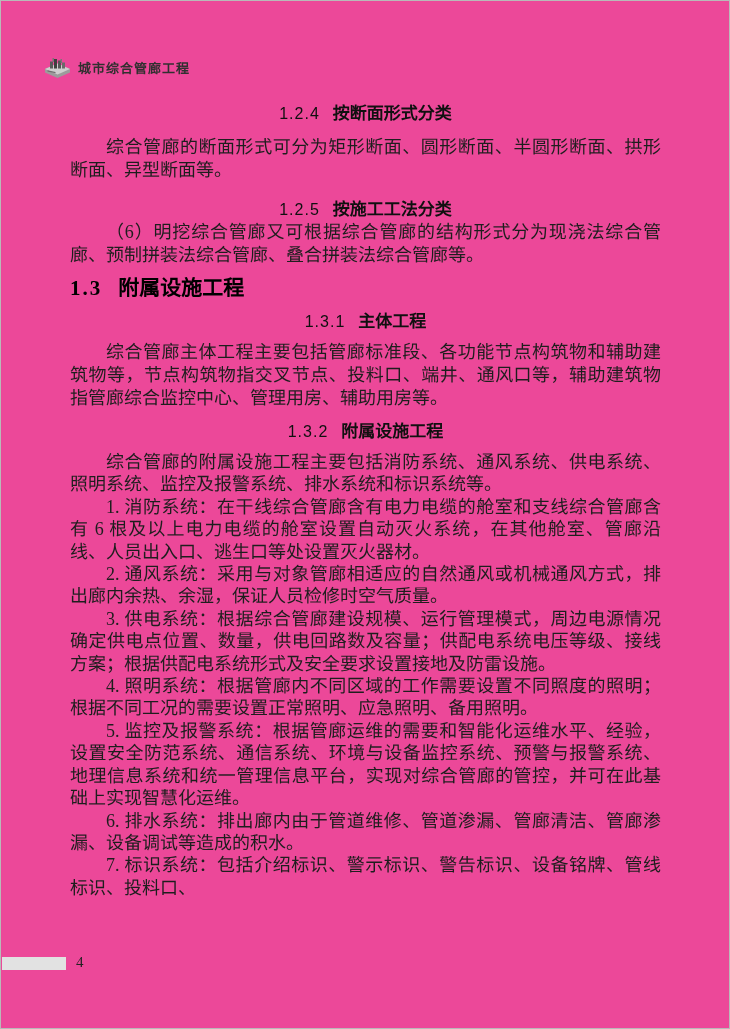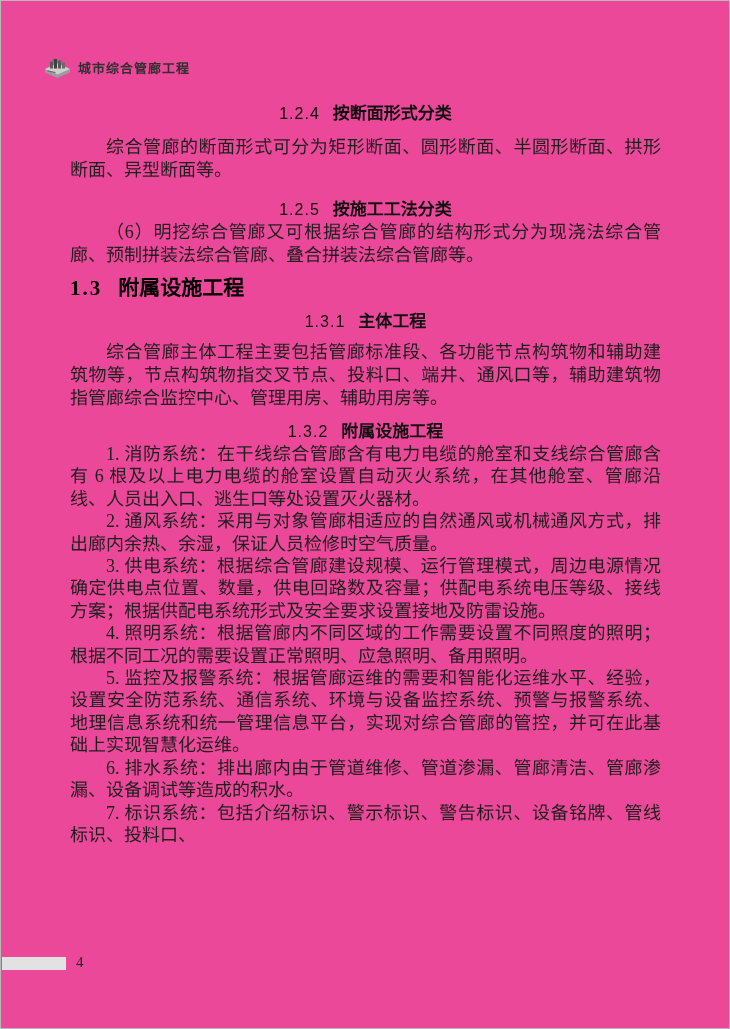--- a/index.html
+++ b/index.html
@@ -97,20 +97,21 @@
     <h3 class="sec" style="margin-top:10px">
       <span class="num">1.3.1</span><span>主体工程</span>
     </h3>
 
     <p class="body" style="margin-top:8px">综合管廊主体工程主要包括管廊标准段、各功能节点构筑物和辅助建筑物等，节点构筑物指交叉节点、投料口、端井、通风口等，辅助建筑物指管廊综合监控中心、管理用房、辅助用房等。</p>
 
     <h3 class="sec" style="margin-top:11px">
       <span class="num">1.3.2</span><span>附属设施工程</span>
     </h3>
 
+    <p class="body tight" style="margin-top:8px">综合管廊的附属设施工程主要包括消防系统、通风系统、供电系统、照明系统、监控及报警系统、排水系统和标识系统等。</p>
     <p class="body tight">1. 消防系统：在干线综合管廊含有电力电缆的舱室和支线综合管廊含有 6 根及以上电力电缆的舱室设置自动灭火系统，在其他舱室、管廊沿线、人员出入口、逃生口等处设置灭火器材。</p>
     <p class="body tight">2. 通风系统：采用与对象管廊相适应的自然通风或机械通风方式，排出廊内余热、余湿，保证人员检修时空气质量。</p>
     <p class="body tight">3. 供电系统：根据综合管廊建设规模、运行管理模式，周边电源情况确定供电点位置、数量，供电回路数及容量；供配电系统电压等级、接线方案；根据供配电系统形式及安全要求设置接地及防雷设施。</p>
     <p class="body tight">4. 照明系统：根据管廊内不同区域的工作需要设置不同照度的照明；根据不同工况的需要设置正常照明、应急照明、备用照明。</p>
     <p class="body tight">5. 监控及报警系统：根据管廊运维的需要和智能化运维水平、经验，设置安全防范系统、通信系统、环境与设备监控系统、预警与报警系统、地理信息系统和统一管理信息平台，实现对综合管廊的管控，并可在此基础上实现智慧化运维。</p>
     <p class="body tight">6. 排水系统：排出廊内由于管道维修、管道渗漏、管廊清洁、管廊渗漏、设备调试等造成的积水。</p>
     <p class="body tight">7. 标识系统：包括介绍标识、警示标识、警告标识、设备铭牌、管线标识、投料口、</p>
 
   </div>
 

